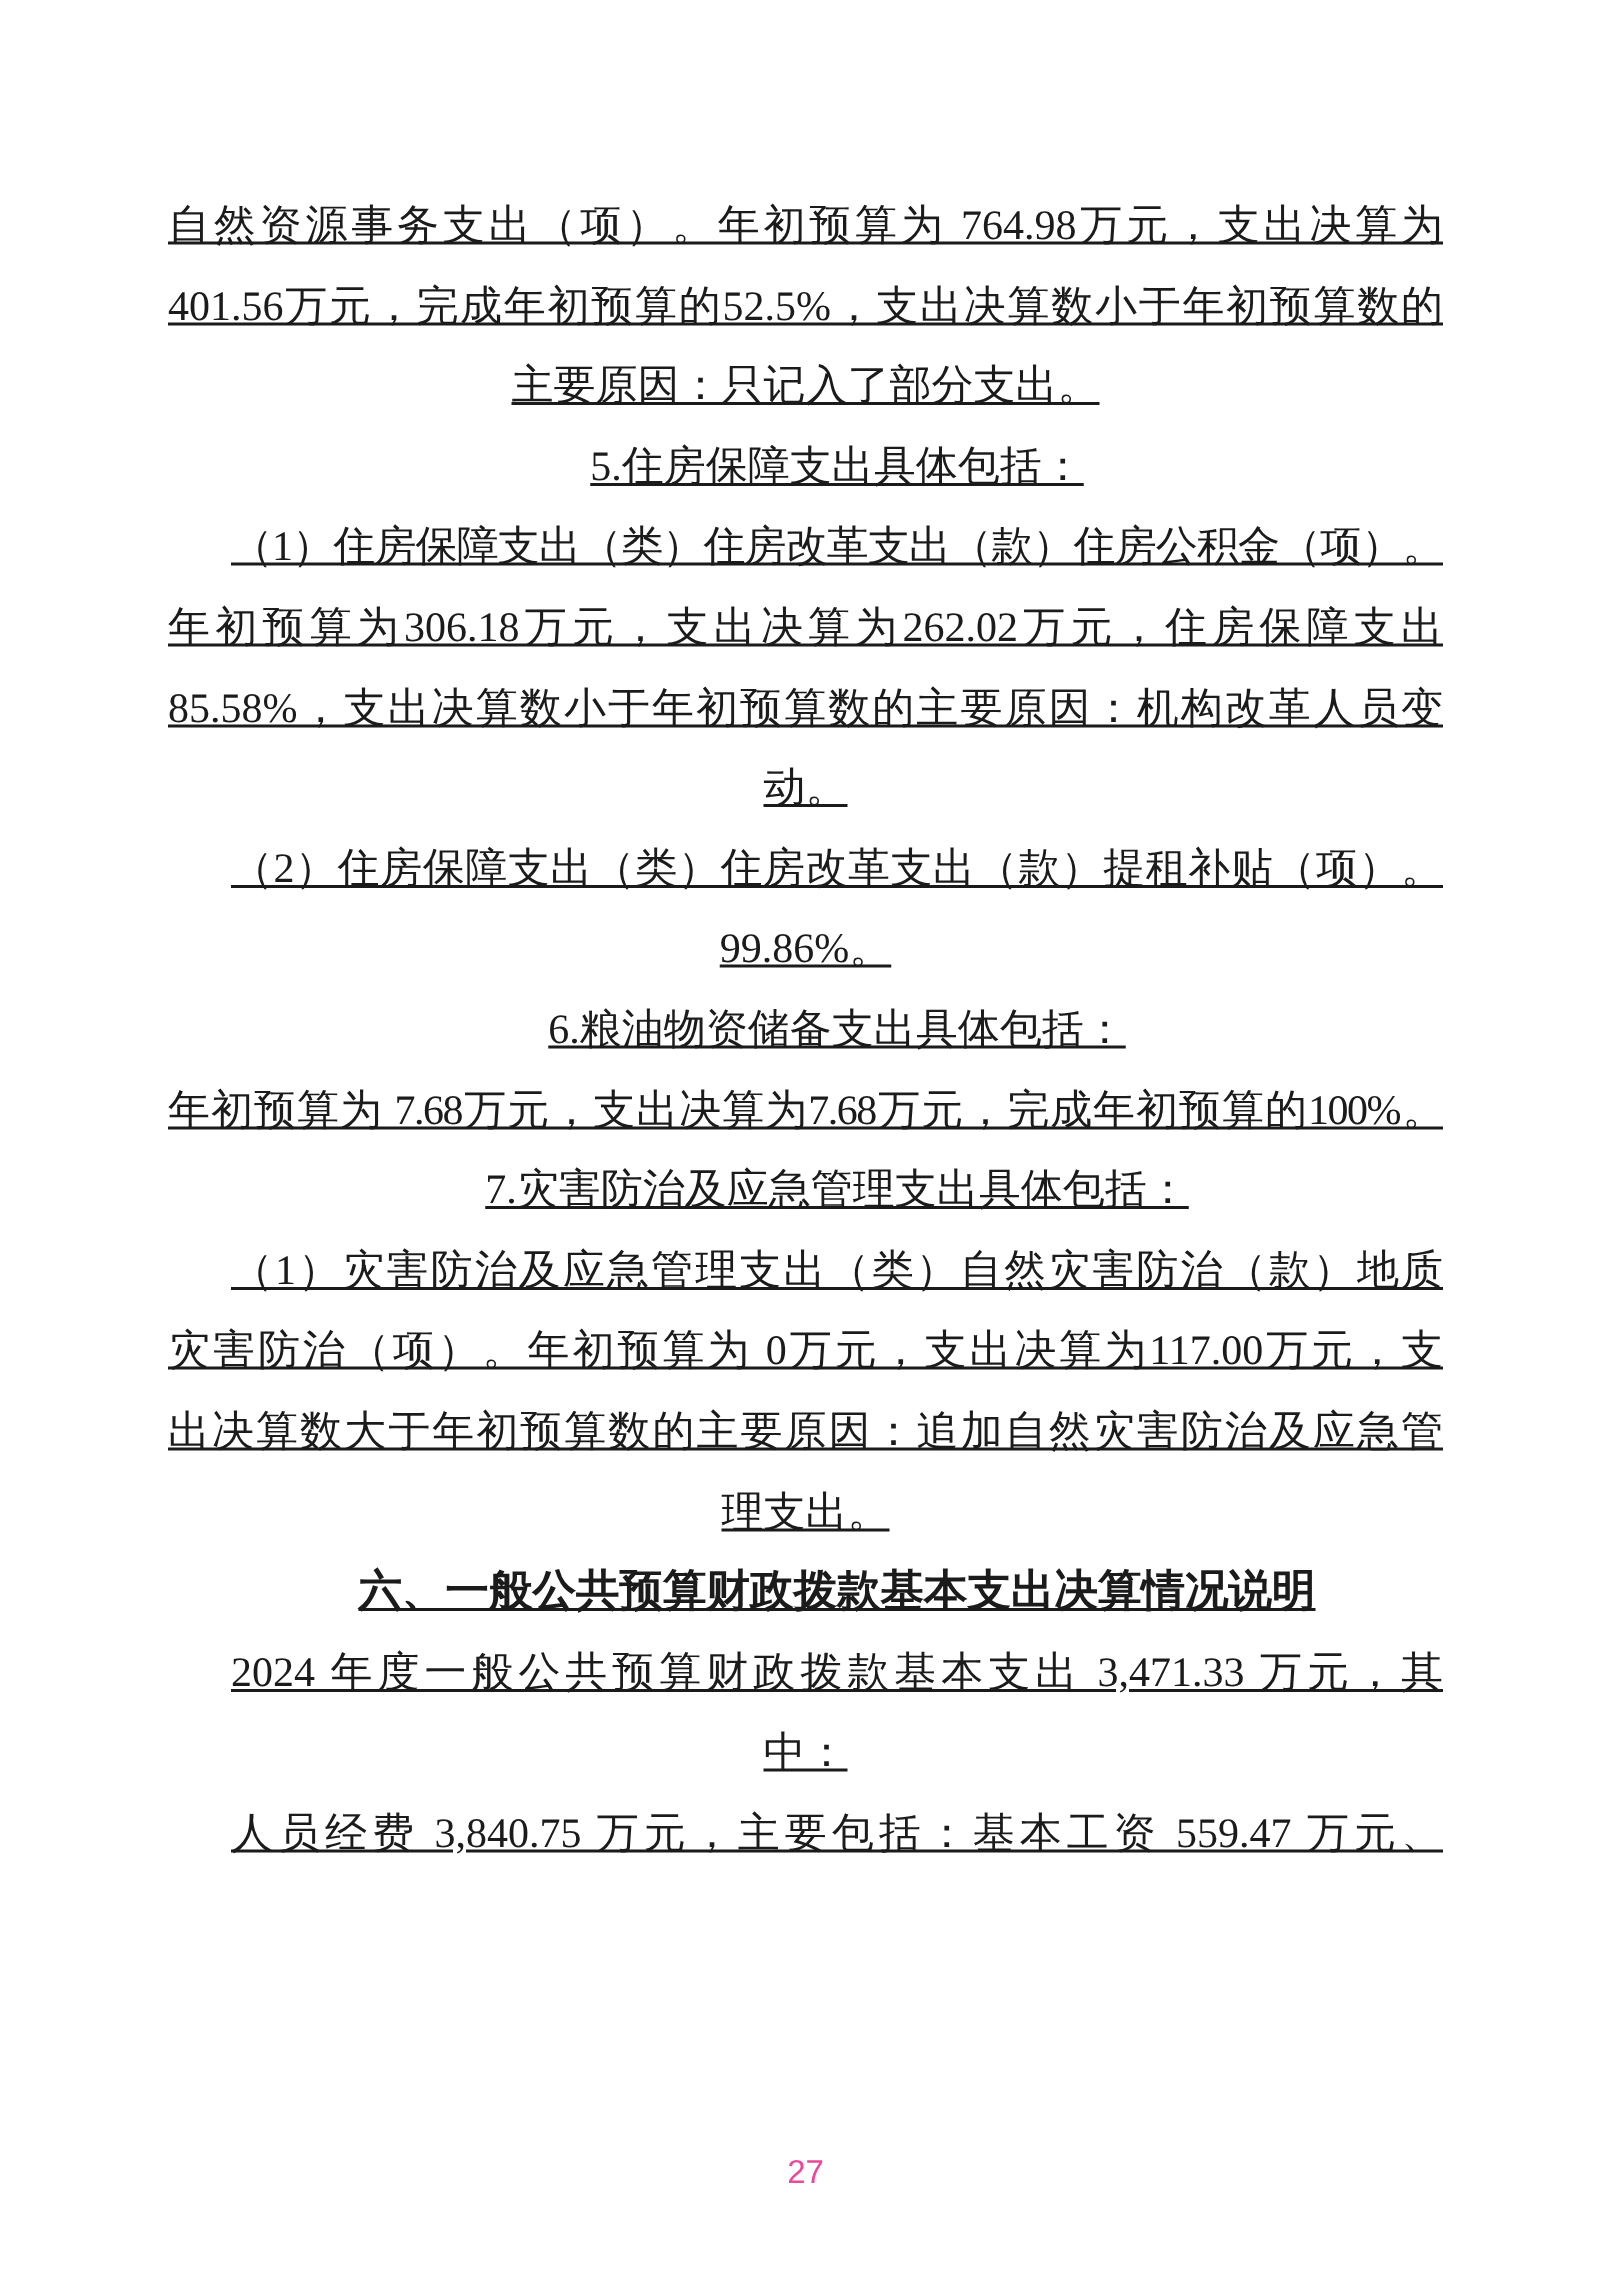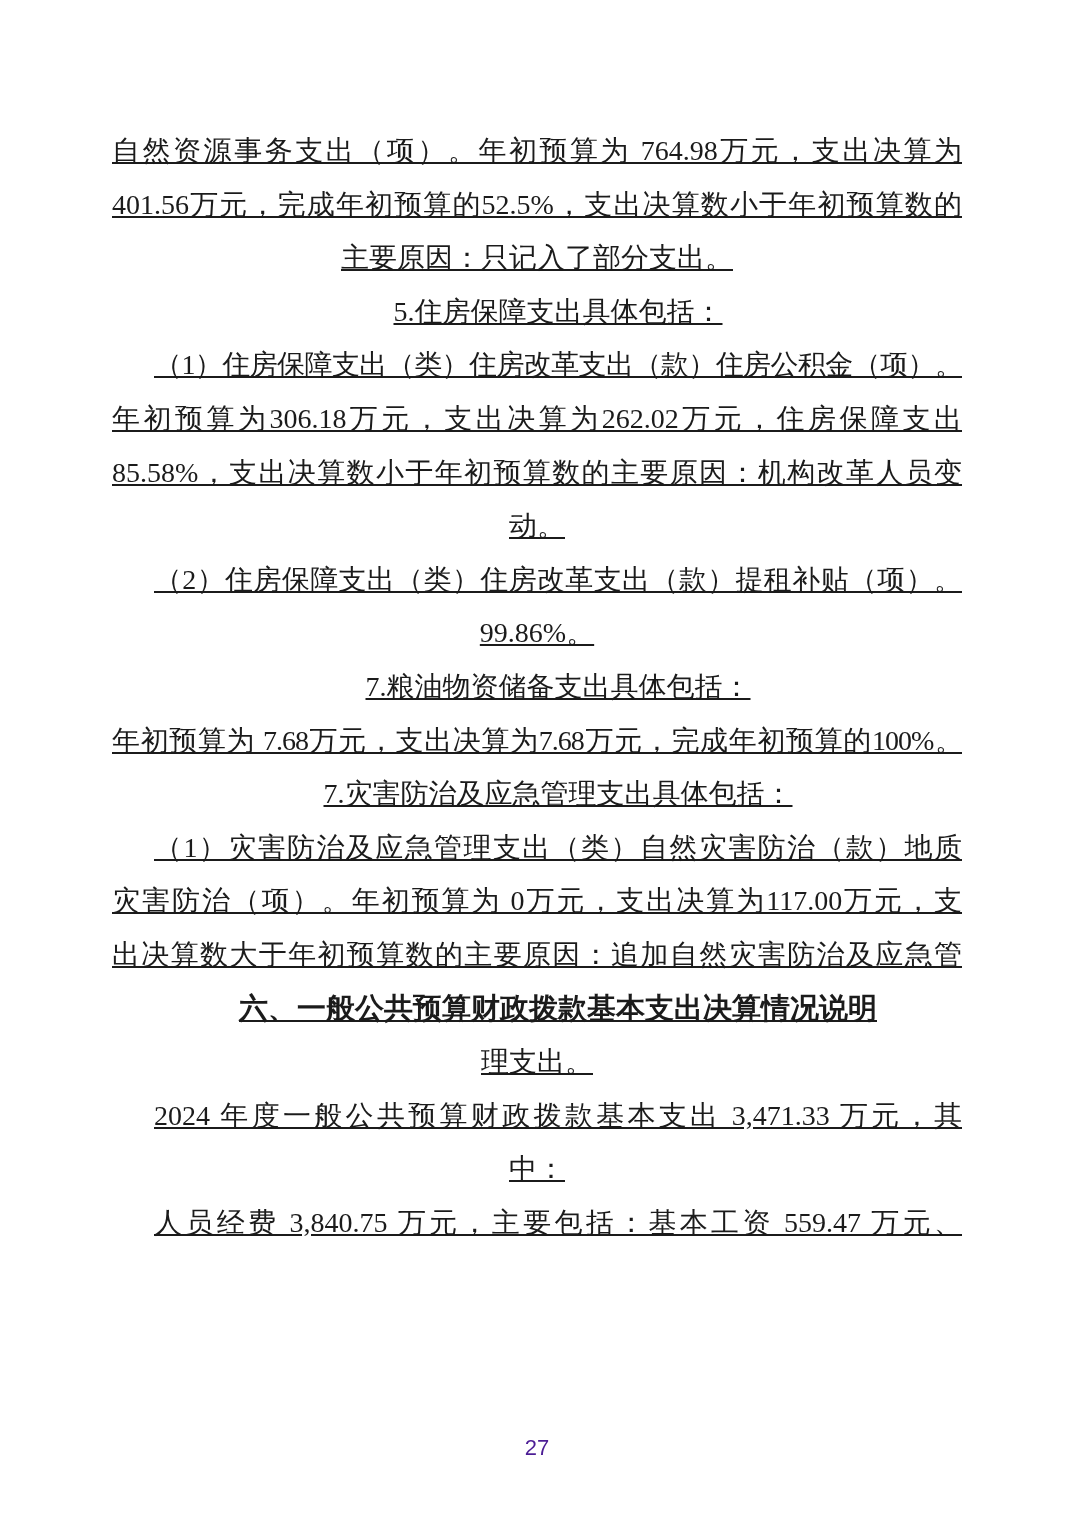--- a/index.html
+++ b/index.html
@@ -41,43 +41,43 @@
   }
   .footer {
     position: absolute;
     top: 1433px;
     left: 0;
     width: 100%;
     text-align: center;
     font-size: 22px;
     line-height: 30px;
     font-family: "Liberation Sans", "DejaVu Sans", sans-serif;
-    color: #4c1d95;
+    color: #ec4899;
   }
 </style>
 </head>
 <body>
 
 <div class="text-block">
   <div class="line j">自然资源事务支出（项）。年初预算为 764.98万元，支出决算为</div>
   <div class="line j">401.56万元，完成年初预算的52.5%，支出决算数小于年初预算数的</div>
   <div class="line">主要原因：只记入了部分支出。</div>
   <div class="line indent">5.住房保障支出具体包括：</div>
   <div class="line indent j tight-sm">（1）住房保障支出（类）住房改革支出（款）住房公积金（项）。</div>
   <div class="line j">年初预算为306.18万元，支出决算为262.02万元，住房保障支出</div>
   <div class="line j">85.58%，支出决算数小于年初预算数的主要原因：机构改革人员变</div>
   <div class="line">动。</div>
   <div class="line indent j">（2）住房保障支出（类）住房改革支出（款）提租补贴（项）。</div>
   <div class="line">99.86%。</div>
-  <div class="line indent">7.粮油物资储备支出具体包括：</div>
+  <div class="line indent">6.粮油物资储备支出具体包括：</div>
   <div class="line j tight-sm">年初预算为 7.68万元，支出决算为7.68万元，完成年初预算的100%。</div>
   <div class="line indent">7.灾害防治及应急管理支出具体包括：</div>
   <div class="line indent j">（1）灾害防治及应急管理支出（类）自然灾害防治（款）地质</div>
   <div class="line j">灾害防治（项）。年初预算为 0万元，支出决算为117.00万元，支</div>
   <div class="line j">出决算数大于年初预算数的主要原因：追加自然灾害防治及应急管</div>
+  <div class="line">理支出。</div>
   <div class="line indent heading">六、一般公共预算财政拨款基本支出决算情况说明</div>
-  <div class="line">理支出。</div>
   <div class="line indent j">2024 年度一般公共预算财政拨款基本支出 3,471.33 万元，其</div>
   <div class="line">中：</div>
   <div class="line indent j">人员经费 3,840.75 万元，主要包括：基本工资 559.47 万元、</div>
 </div>
 
 <div class="footer">27</div>
 
 </body></html>

